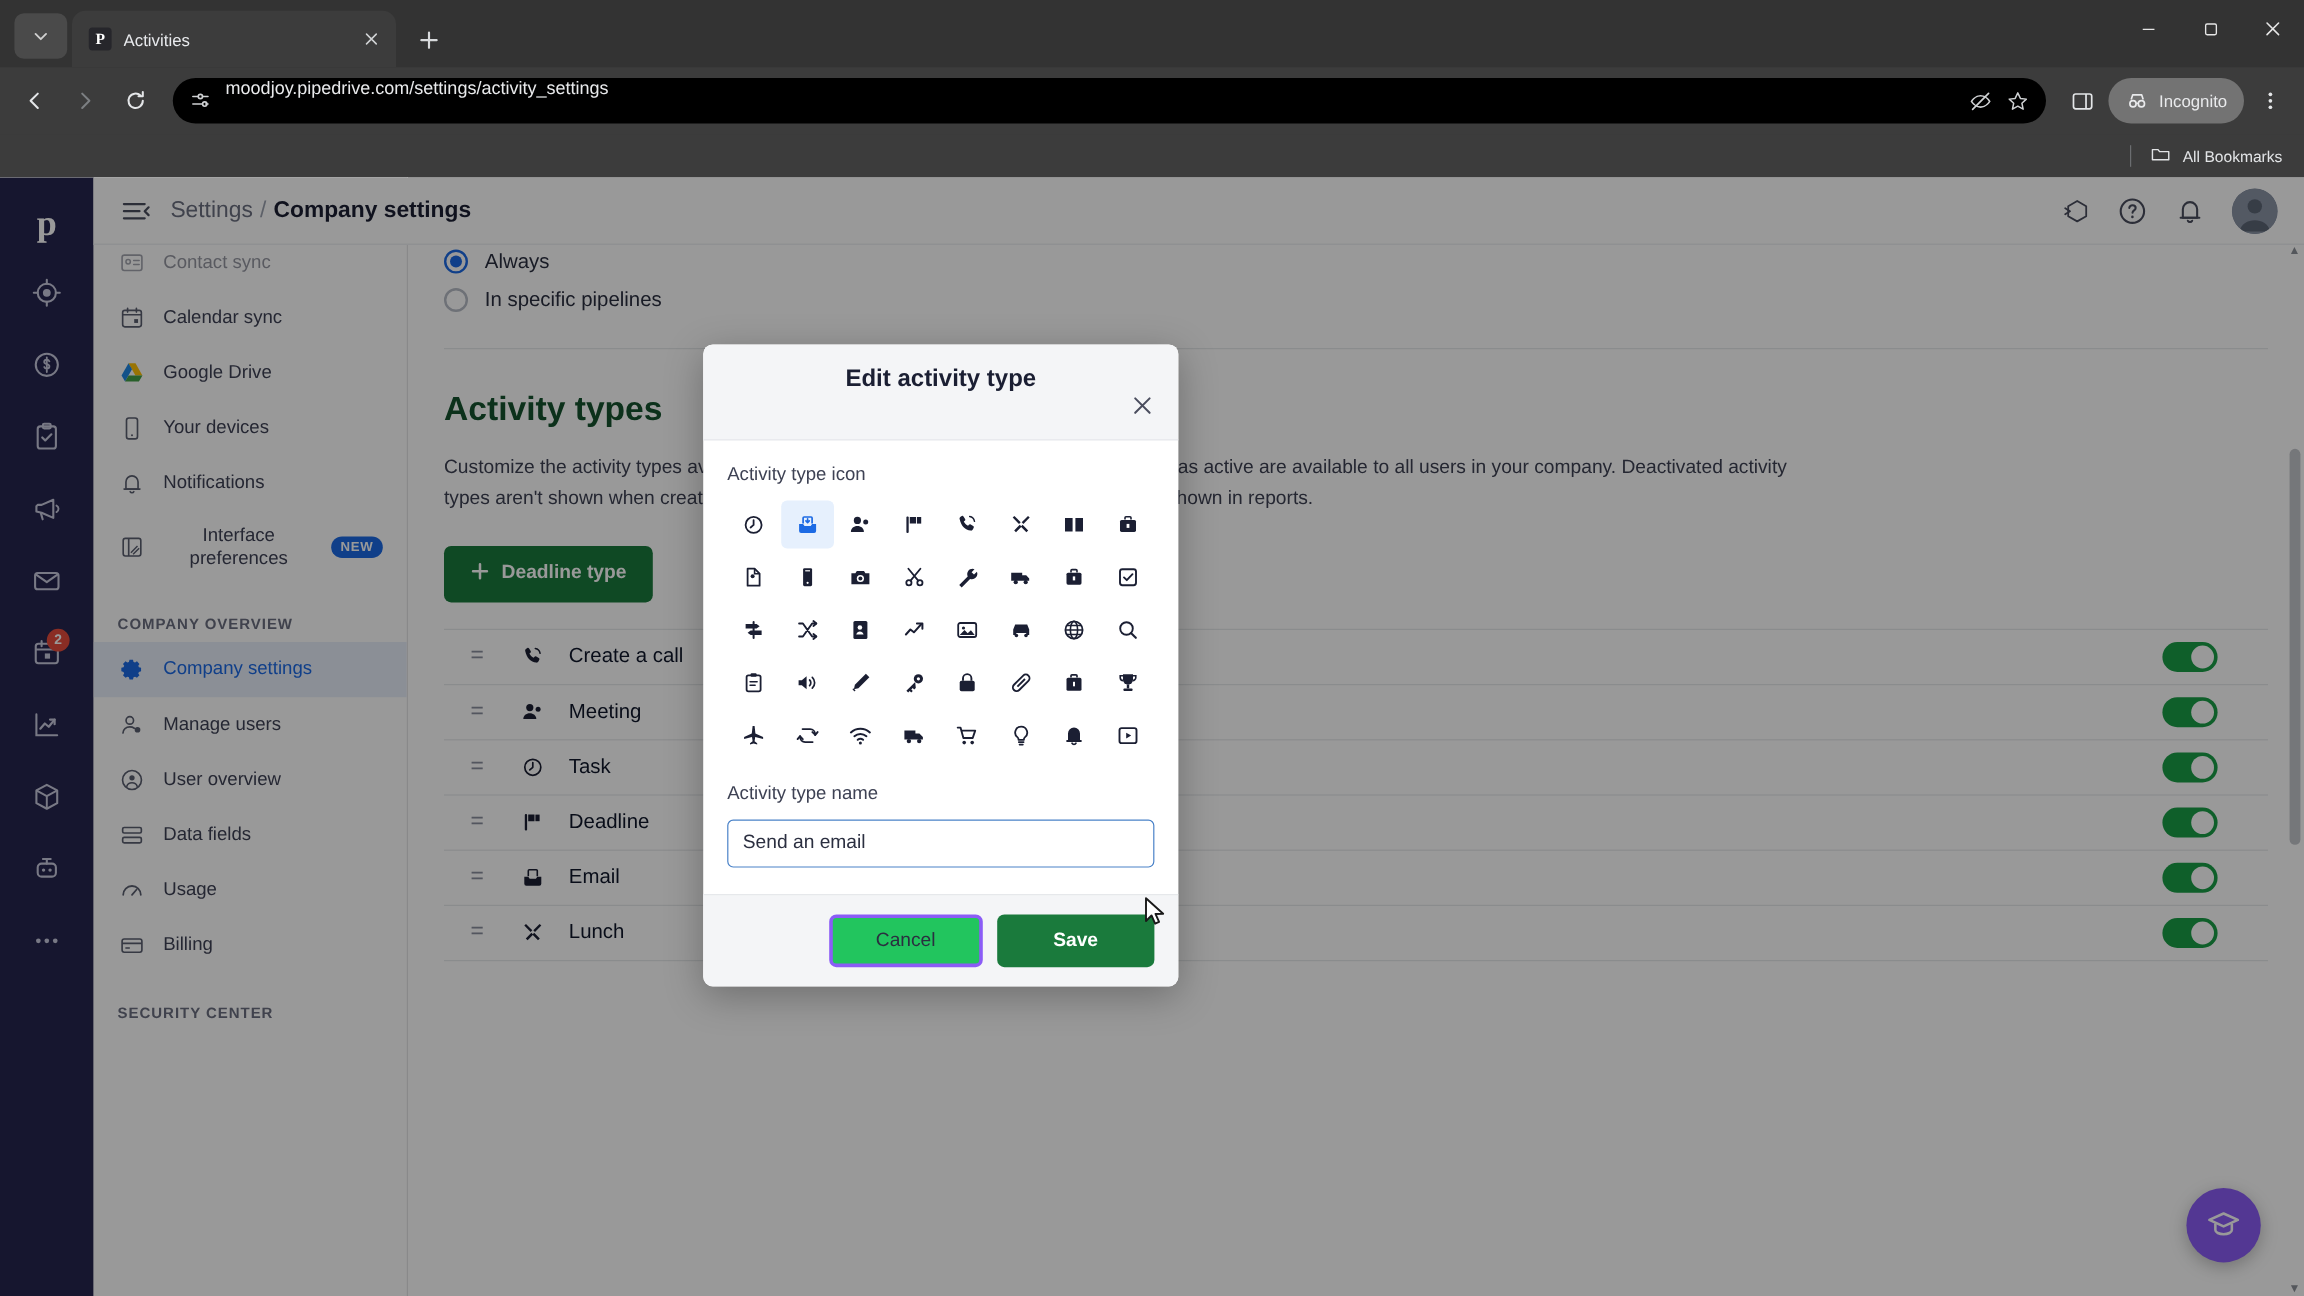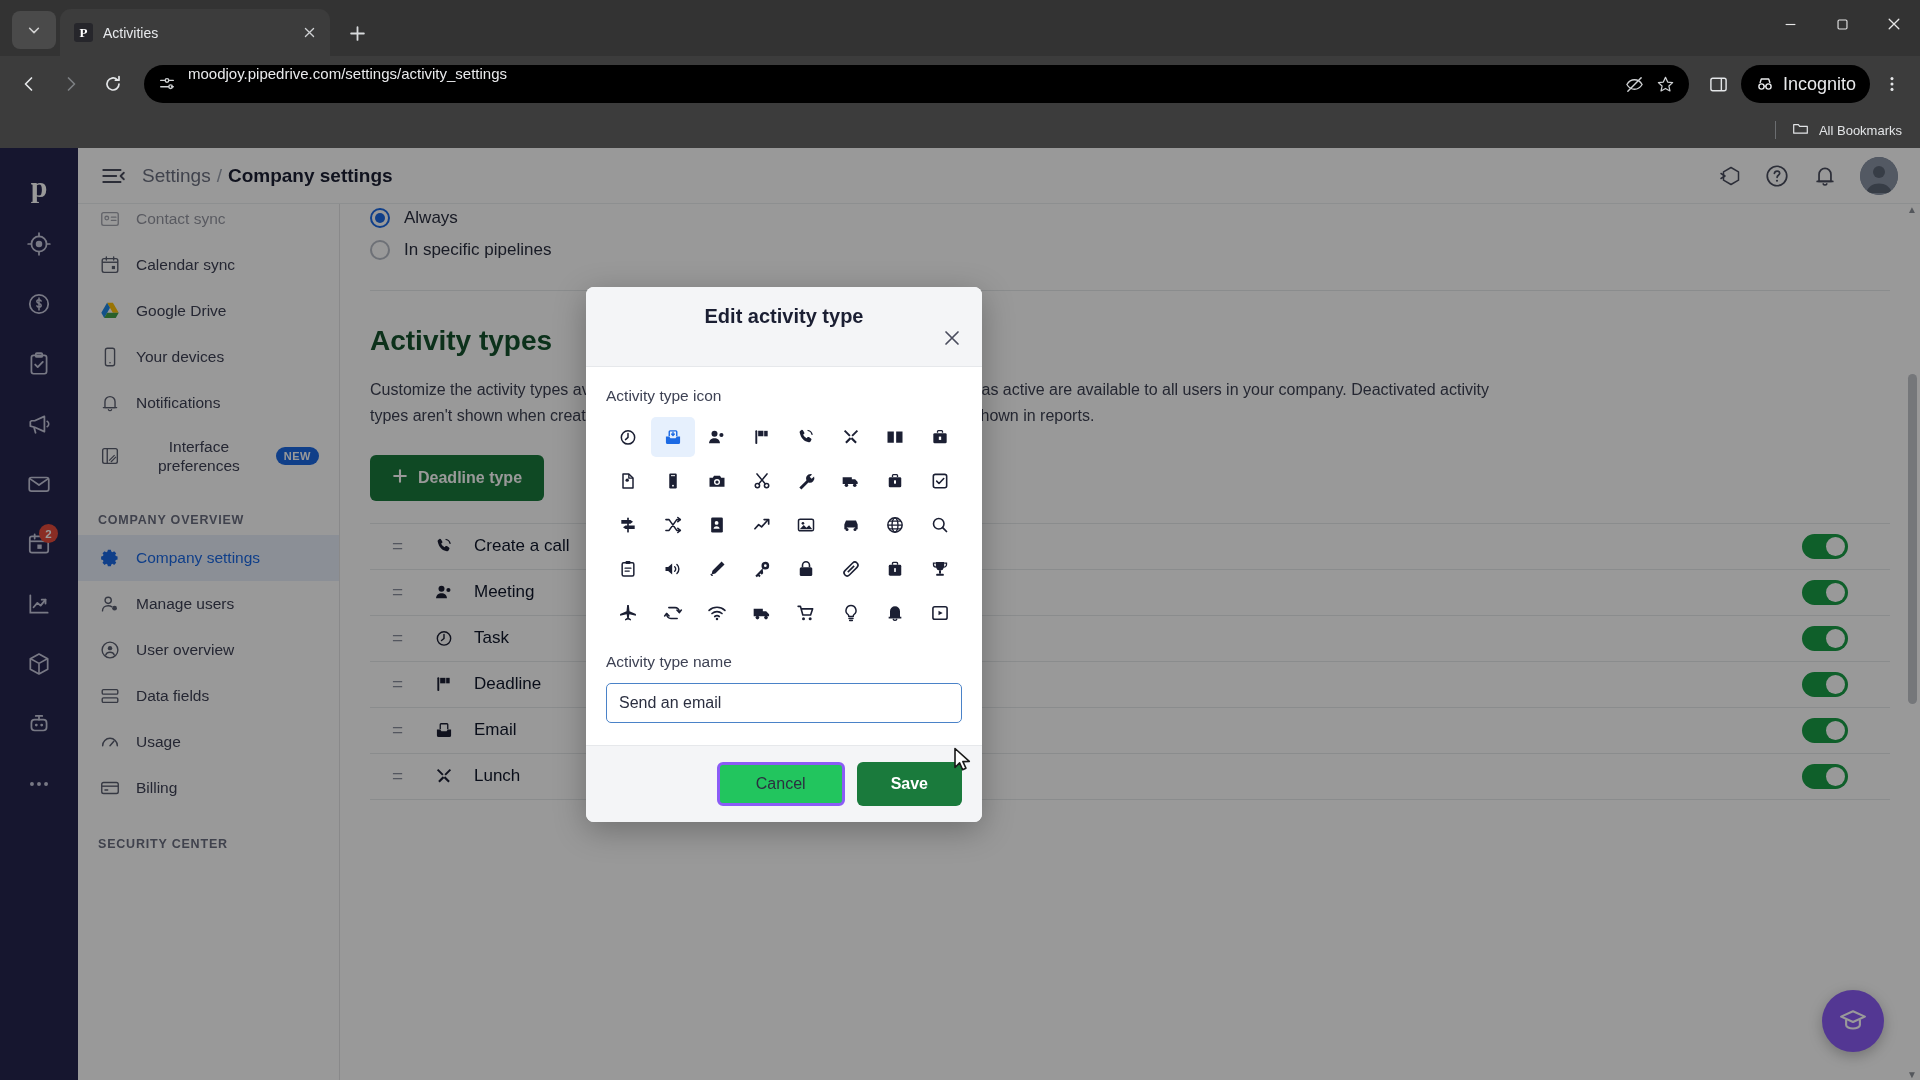--- a/index.html
+++ b/index.html
@@ -43,22 +43,22 @@
   .toolbar { height: 56px; background: #3c3c3c; display: flex; align-items: center; gap: 4px; padding: 0 10px; }
   .navbtn { width: 38px; height: 38px; border-radius: 50%; display:flex; align-items:center; justify-content:center; color:#e4e6e8; }
   .navbtn.disabled { color: #7c7f82; }
   .omnibox {
     flex: 1; height: 38px; background: #000000; border-radius: 19px;
     display: flex; padding: 0 14px; gap: 12px; margin: 0 8px;
   }
   .omnibox .url { color: #e9eaec; font-size: 15px; flex: 1; white-space: nowrap; }
   .omni-ic { color: #cfd1d3; display:flex; align-items:center; }
   .incognito {
-    height: 38px; background: #000000; border-radius: 19px; display: flex;
-    align-items: center; gap: 8px; padding: 0 14px; color: #e9eaec; font-size: 18px;
+    height: 38px; background: #737373; border-radius: 19px; display: flex;
+    align-items: center; gap: 8px; padding: 0 14px; color: #e9eaec; font-size: 14px;
   }
   .tb-ic { width:36px; height:36px; display:flex; align-items:center; justify-content:center; color:#e4e6e8; }
 
   .bookmarkbar {
     height: 36px; background: #3c3c3c; display: flex; align-items: center;
     justify-content: flex-end; padding: 0 18px; gap: 10px; color: #e2e4e6; font-size: 13px;
   }
   .bm-sep { width:1px; height:18px; background:#6b6d70; margin-right:6px; }
 
   
@@ -189,21 +189,21 @@
   }
   .modal-foot {
     display:flex; justify-content:flex-end; gap: 12px; padding: 16px 20px;
     background:#f4f5f7; border-top:1px solid #e6e8eb; margin-top: 16px;
   }
   .btn-cancel {
     background:#22c55e; border:3px solid #8b5cf6; border-radius:6px; padding: 10px 36px;
     font-size:16px; color:#2b2f40; font-family:"Liberation Sans", sans-serif;
   }
   .btn-save {
-    background:#1a7a3c; border:none; border-radius:6px; padding: 11px 34px;
+    background:#1a7a3c; border:none; border-radius:6px; padding: 11px 47px;
     font-size:16px; font-weight:700; color:#fff; font-family:"Liberation Sans", sans-serif;
   }
   .cursor { position:absolute; left: 952px; top: 598px; z-index: 200; }
 </style>
 </head>
 <body>
 
 <div class="browser">
 
   <div class="tabstrip">

